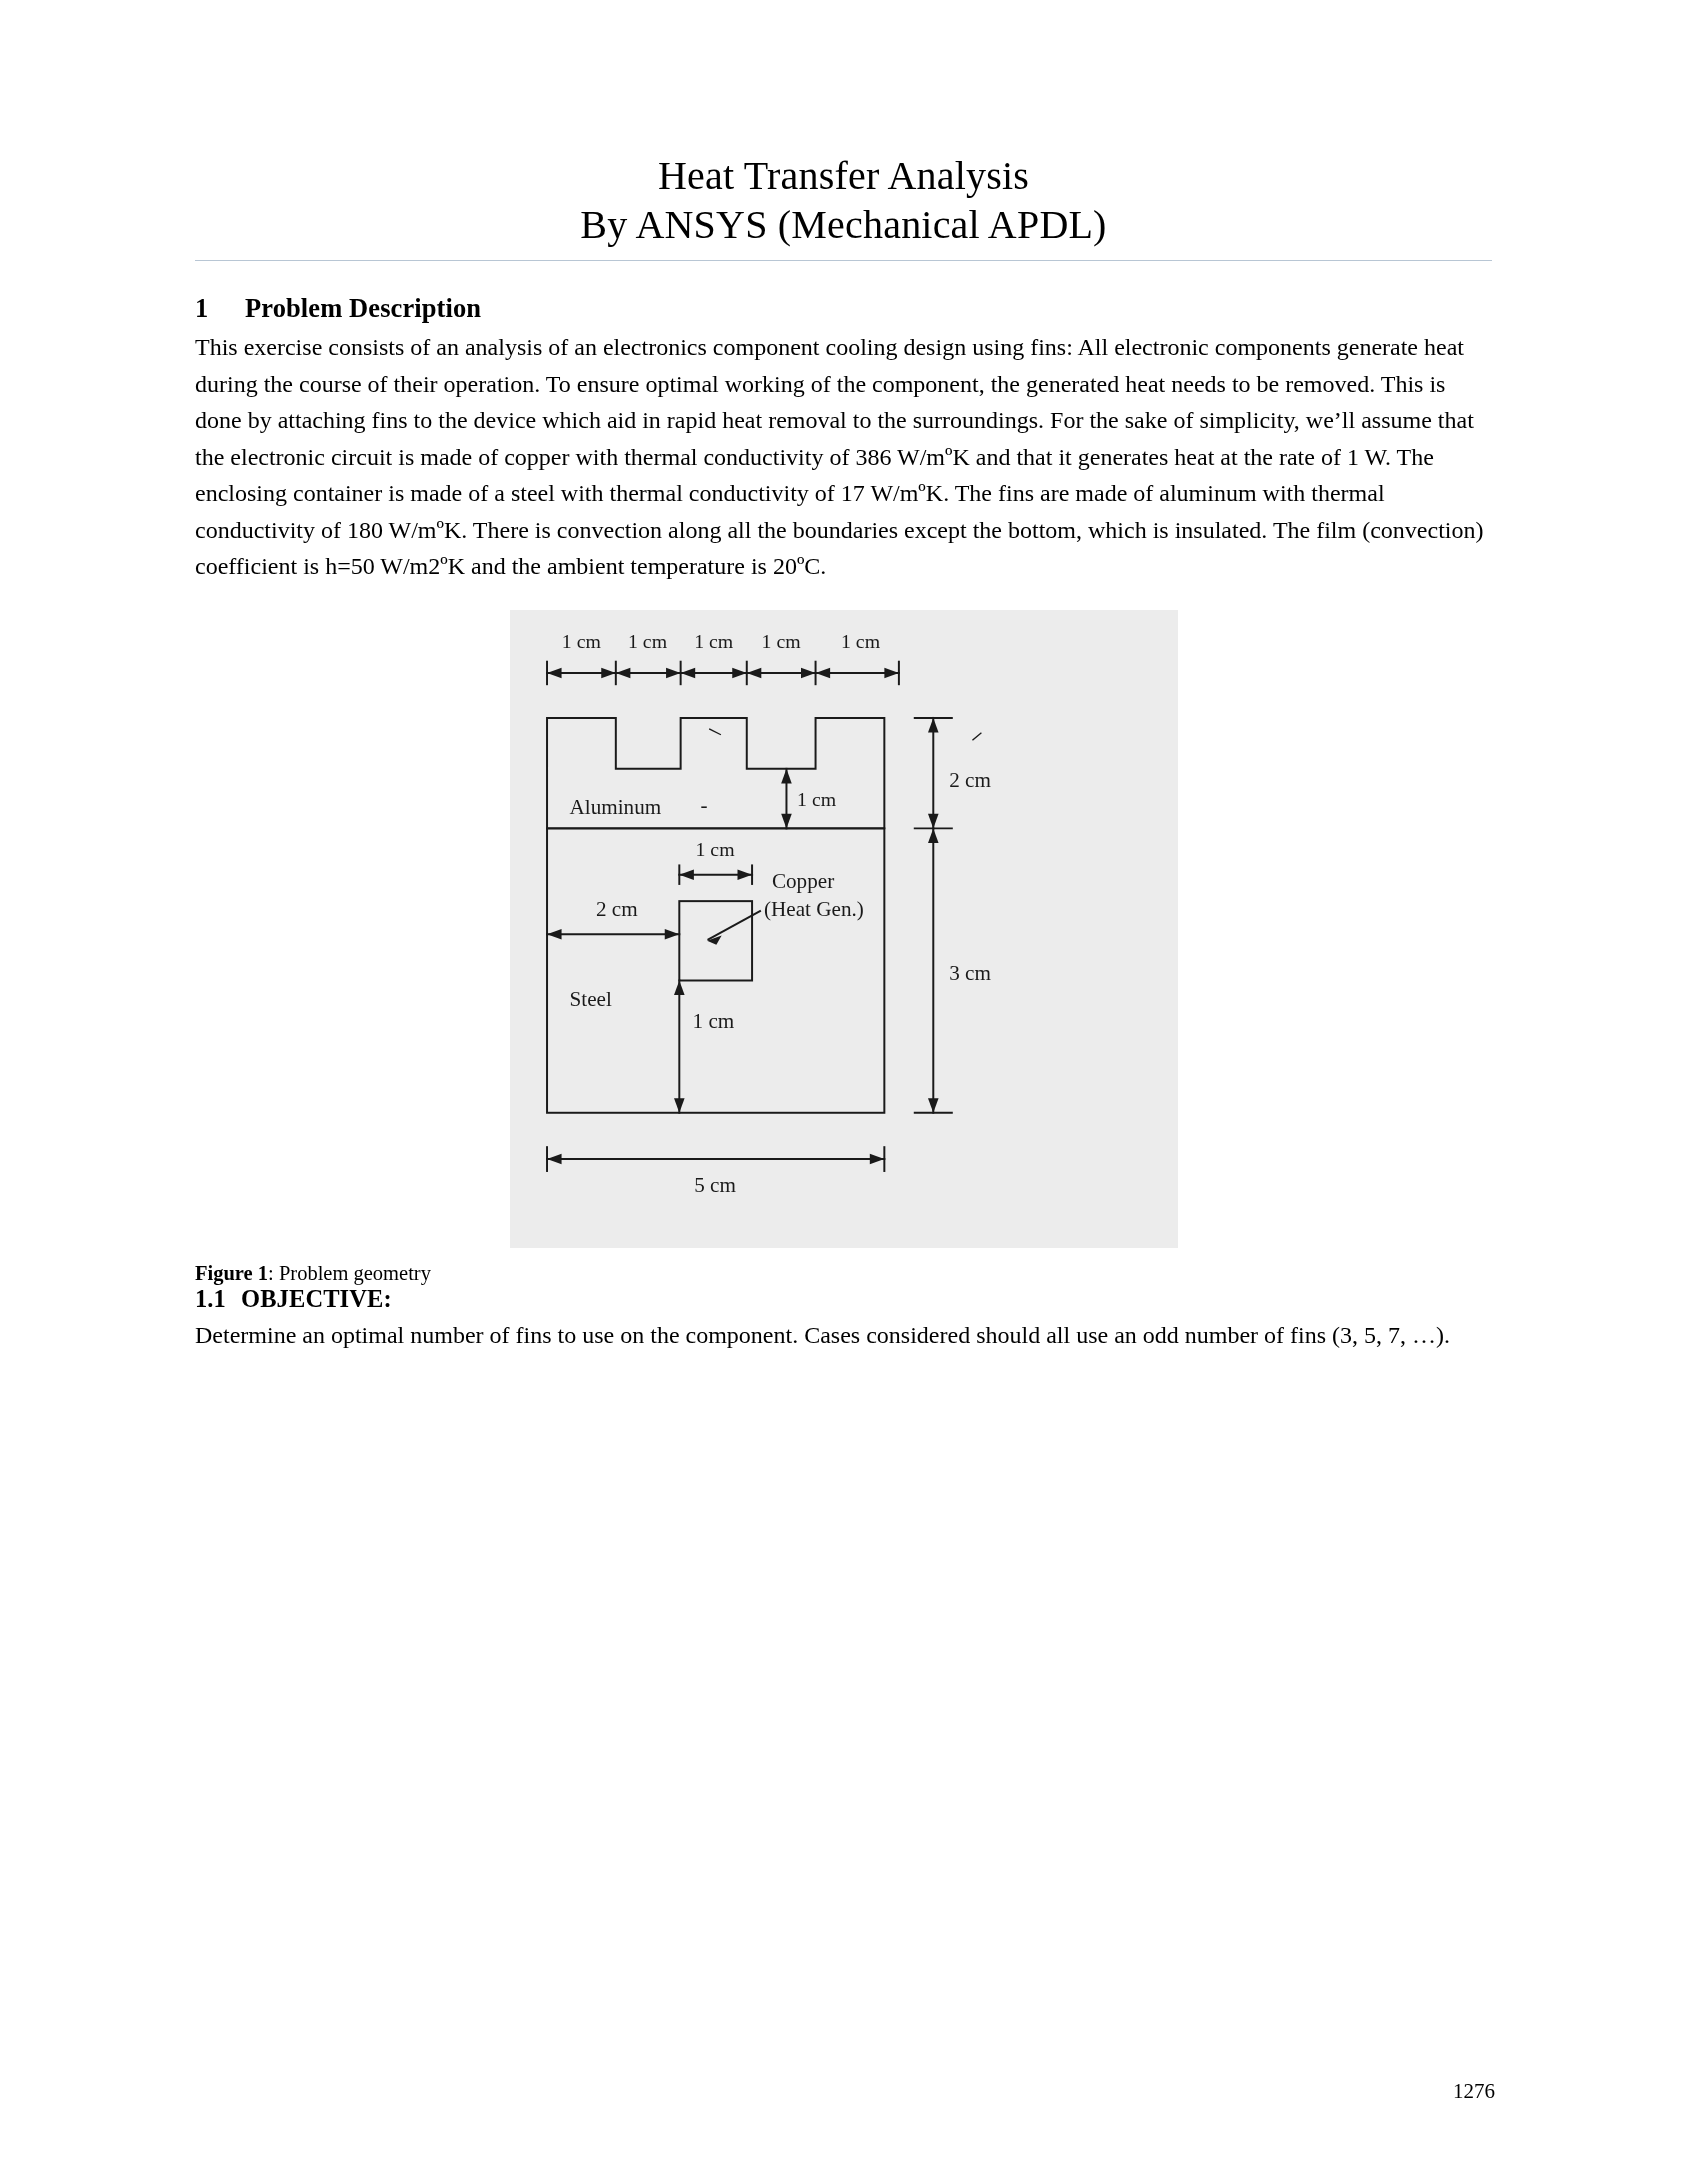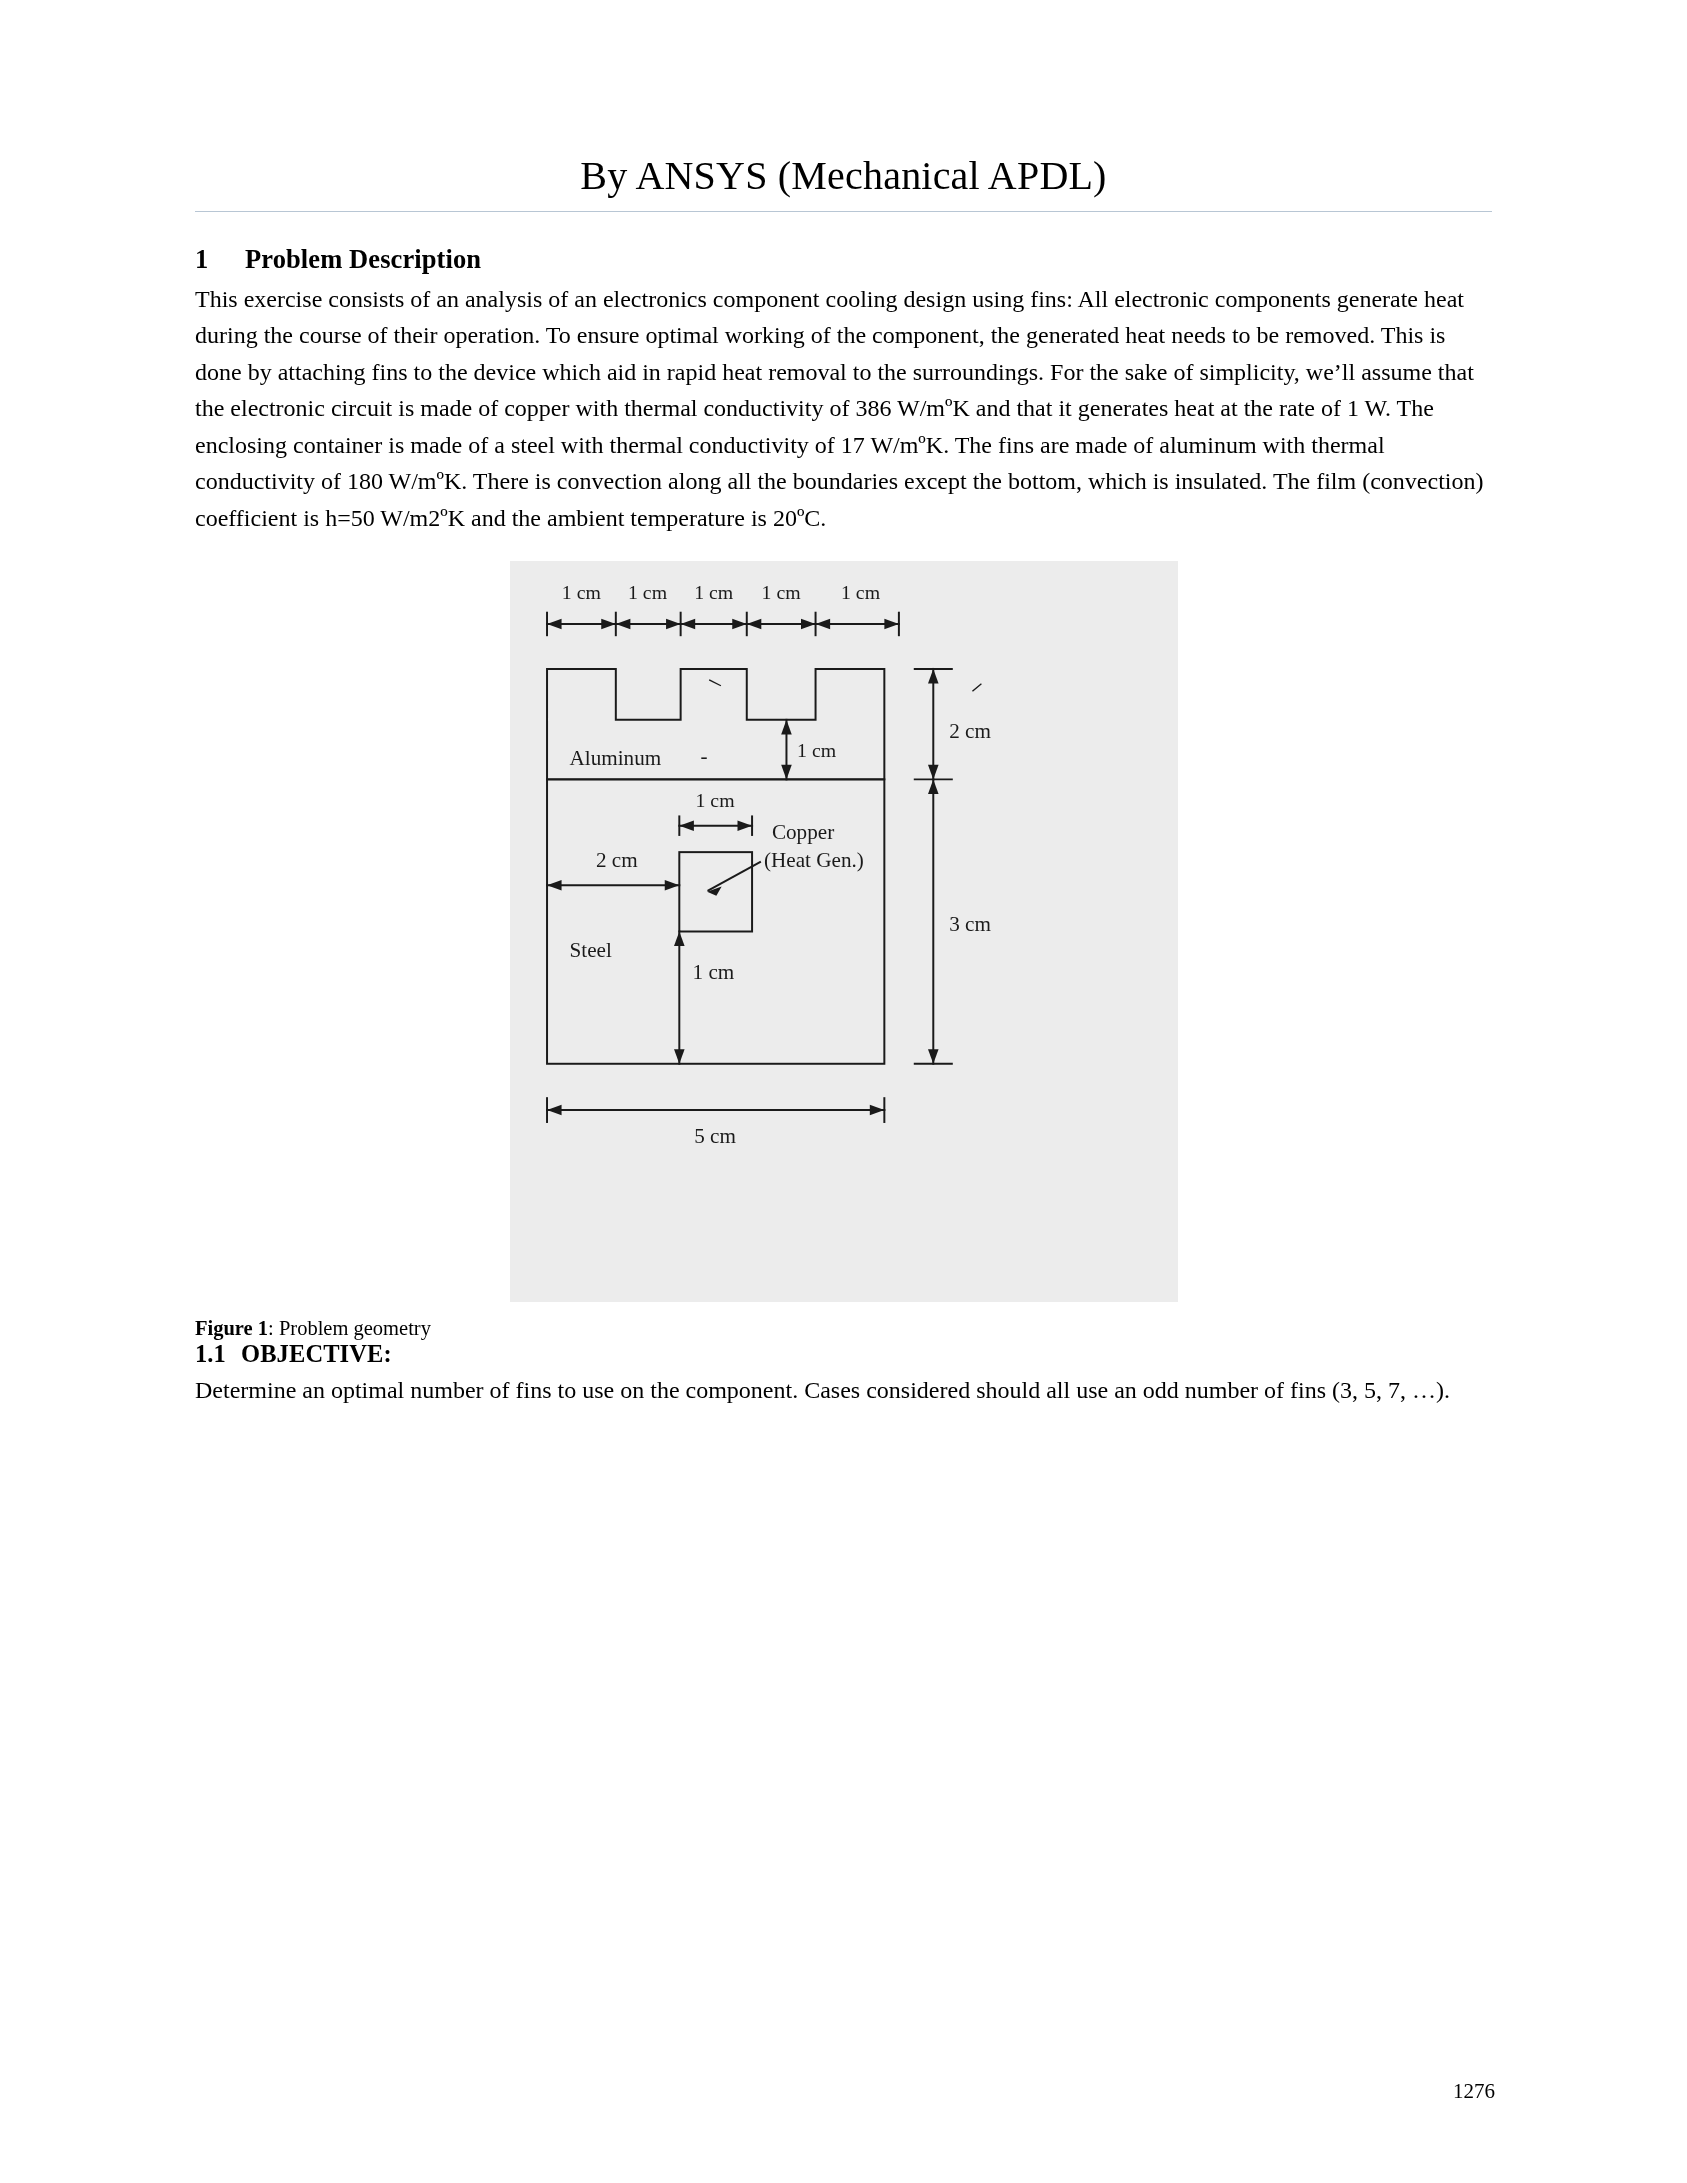--- a/index.html
+++ b/index.html
@@ -72,21 +72,21 @@
   }
 
   .figure-wrap {
     margin-top: 25px;
     display: flex;
     justify-content: center;
   }
   .figure-box {
     background: #ececec;
     width: 668px;
-    height: 741px;
+    height: 638px;
     position: relative;
   }
 
   .fig-caption {
     font-size: 20.5px;
     margin-top: 14.6px;
   }
   .fig-caption b { font-weight: bold; text-align: right; }
 
   .page-number {
@@ -102,20 +102,21 @@
     fill: #1a1a1a;
   }
 </style>
 </head>
 <body>
 
 <div class="page">
   <div class="content">
 
     <div class="doc-title">
+      <span class="title-line">Heat Transfer Analysis</span>
       <span class="title-line">By ANSYS (Mechanical APDL)</span>
     </div>
     <div class="title-rule"></div>
 
     <div class="h1">
       <span class="num">1</span><span>Problem Description</span>
     </div>
 
     <p class="body-text">This exercise consists of an analysis of an electronics component cooling design using fins: All electronic components generate heat during the course of their operation. To ensure optimal working of the component, the generated heat needs to be removed. This is done by attaching fins to the device which aid in rapid heat removal to the surroundings. For the sake of simplicity, we’ll assume that the electronic circuit is made of copper with thermal conductivity of 386 W/mºK and that it generates heat at the rate of 1 W. The enclosing container is made of a steel with thermal conductivity of 17 W/mºK. The fins are made of aluminum with thermal conductivity of 180 W/mºK. There is convection along all the boundaries except the bottom, which is insulated. The film (convection) coefficient is h=50 W/m2ºK and the ambient temperature is 20ºC.</p>
 

